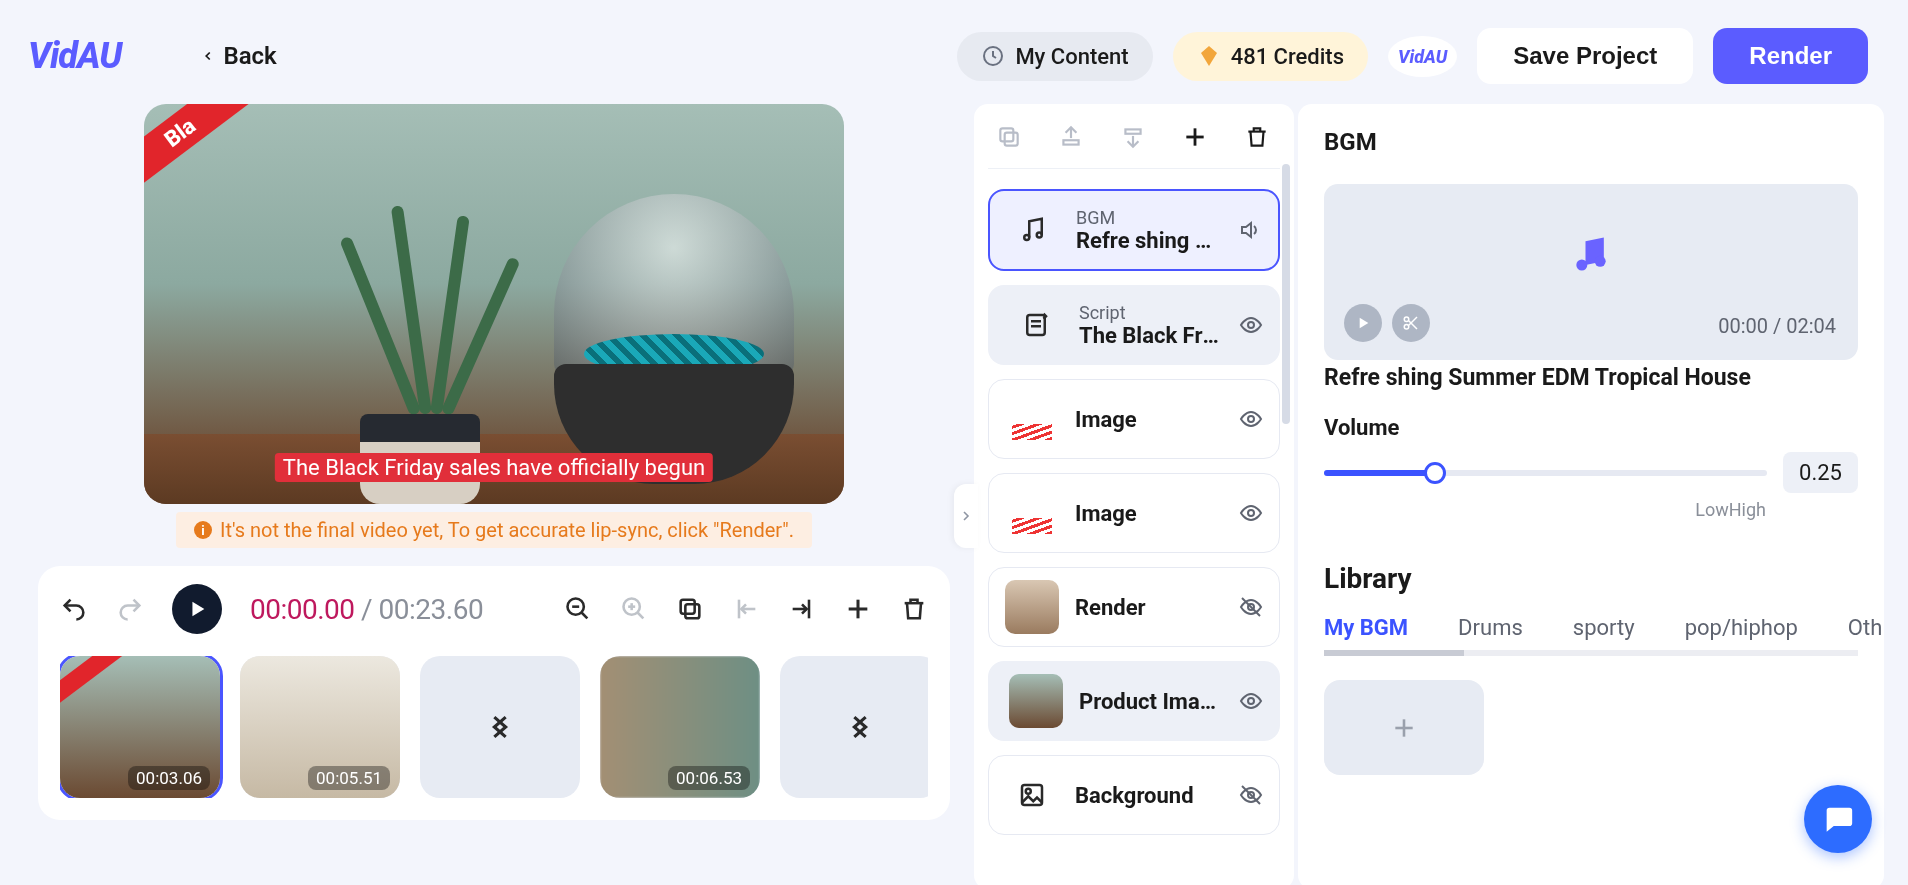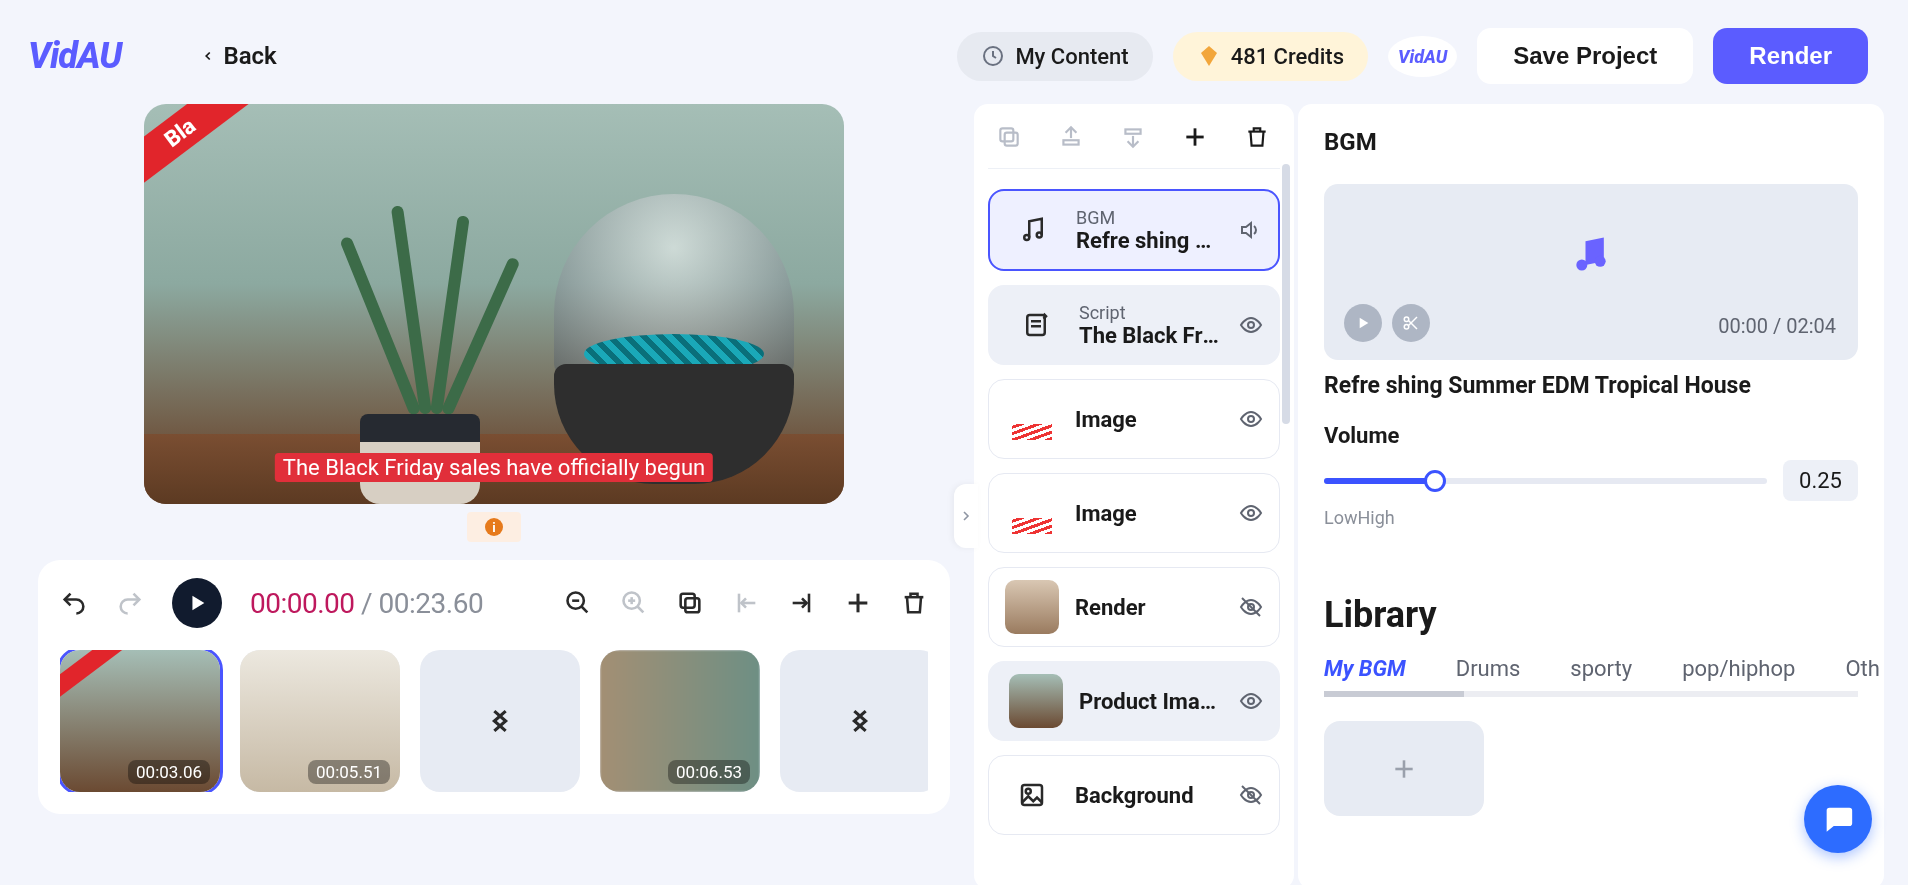--- a/index.html
+++ b/index.html
@@ -337,46 +337,46 @@
 .wave-controls { position:absolute; bottom:18px; left:20px; display:flex; gap:10px;}
 .wave-controls .wc {
   width:38px; height:38px; border-radius:50%;
   background:#aeb6c4; color:#fff;
   display:flex; align-items:center; justify-content:center; cursor:pointer;
 }
 .wave-time {
   position:absolute; bottom:22px; right:22px;
   font-size:20px; color:#5f6470;
 }
-.track-title { font-size:23px; font-weight:700; margin-top:12px;}
+.track-title { font-size:23px; font-weight:700; margin-top:4px;}
 .vol-label { font-size:22px; font-weight:700; margin-top:24px;}
 .vol-row { display:flex; align-items:center; gap:16px; margin-top:12px;}
 .slider-track {
   flex:1; height:6px; background:#e6e9f2; border-radius:3px; position:relative;
 }
 .slider-fill {
   position:absolute; left:0; top:0; bottom:0; width:25%;
   background:#3b53ff; border-radius:3px;
 }
 .slider-thumb {
   position:absolute; left:25%; top:50%;
   width:22px; height:22px; border-radius:50%;
   background:#fff; border:3px solid #3b53ff;
   transform:translate(-50%,-50%);
 }
 .vol-value {
   background:#edf0f7; padding:8px 16px; border-radius:8px;
   font-size:22px; color:#1a1a1a;
 }
-.vol-hints { display:flex; justify-content:flex-start; color:#8a8f99; font-size:18px; margin-top:6px; width:calc(100% - 92px);}
-
-.library-title { font-size:36px; font-weight:700; margin-top:66px;}
+.vol-hints { display:flex; justify-content:flex-end; color:#8a8f99; font-size:18px; margin-top:6px; width:calc(100% - 92px);}
+
+.library-title { font-size:28px; font-weight:700; margin-top:42px;}
 .tab-row { display:flex; gap:50px; margin-top:20px; font-size:22px; color:#5f6470; border-bottom:6px solid #ecedf2; padding-bottom:10px; position:relative;}
 .tab-row .tab { cursor:pointer; white-space:nowrap;}
-.tab-row .tab.active { color:#3b53ff; font-weight:700;font-style:italic;}
+.tab-row .tab.active { color:#3b53ff; font-weight:700;}
 .tab-underline { position:absolute; bottom:-6px; left:0; width:140px; height:6px; background:#c8cbd4;}
 
 .lib-add {
   margin-top:24px;
   width:160px; height:95px;
   border-radius:16px;
   background:#e7ebf3;
   display:flex; align-items:center; justify-content:center;
   color:#9aa0ac; font-size:30px; cursor:pointer;
 }
@@ -442,20 +442,21 @@
         <div class="dome"></div>
         <div class="mesh"></div>
         <div class="base"></div>
       </div>
       <div class="ribbon">Bla</div>
       <div class="caption">The Black Friday sales have officially begun</div>
     </div>
 
     <div class="notice">
       <span class="info-icon">i</span>
+      <span>It's not the final video yet, To get accurate lip-sync, click "Render".</span>
     </div>
 
     <div class="timeline-panel">
       <div class="timeline-toolbar">
         <div class="tc-icon">
           <svg viewBox="0 0 24 24" fill="none" stroke="currentColor" stroke-width="2.2">
               <path d="M9 14 4 9l5-5"></path>
               <path d="M4 9h10a6 6 0 0 1 0 12"></path>
             </svg>
         </div>

